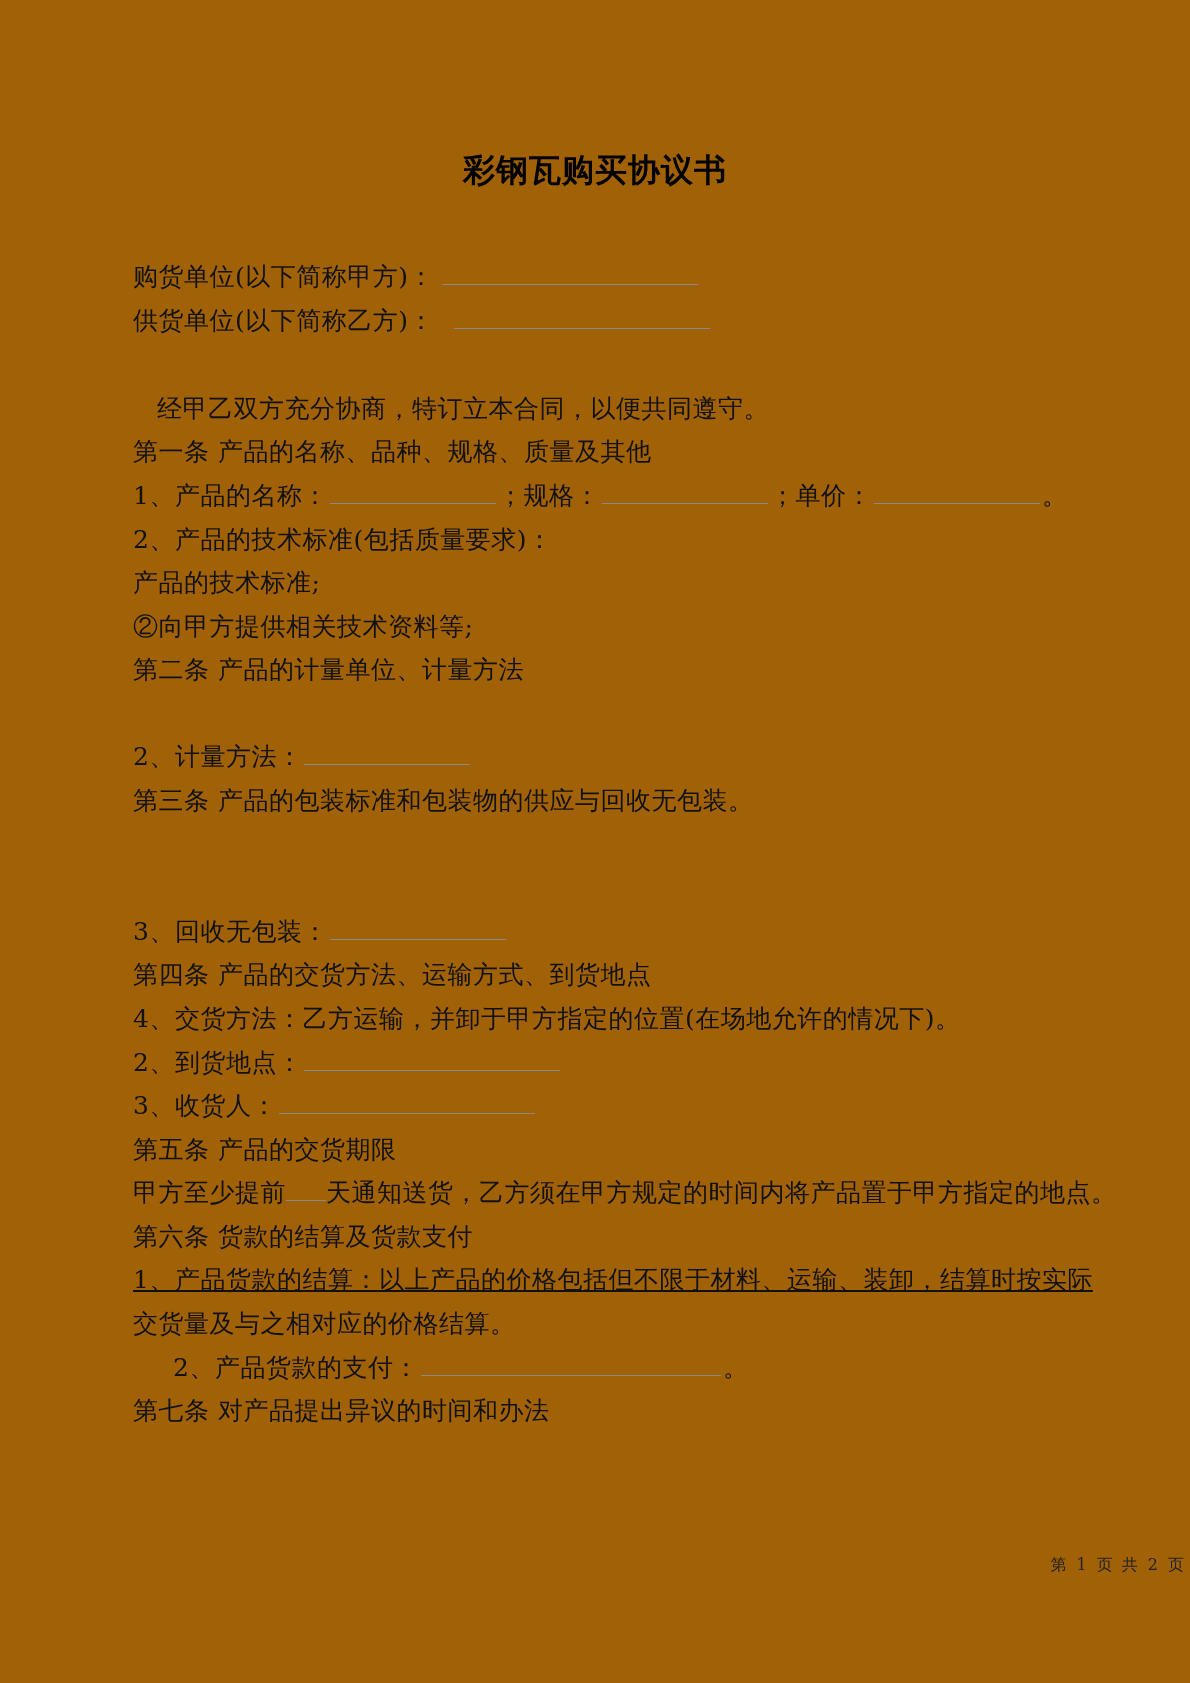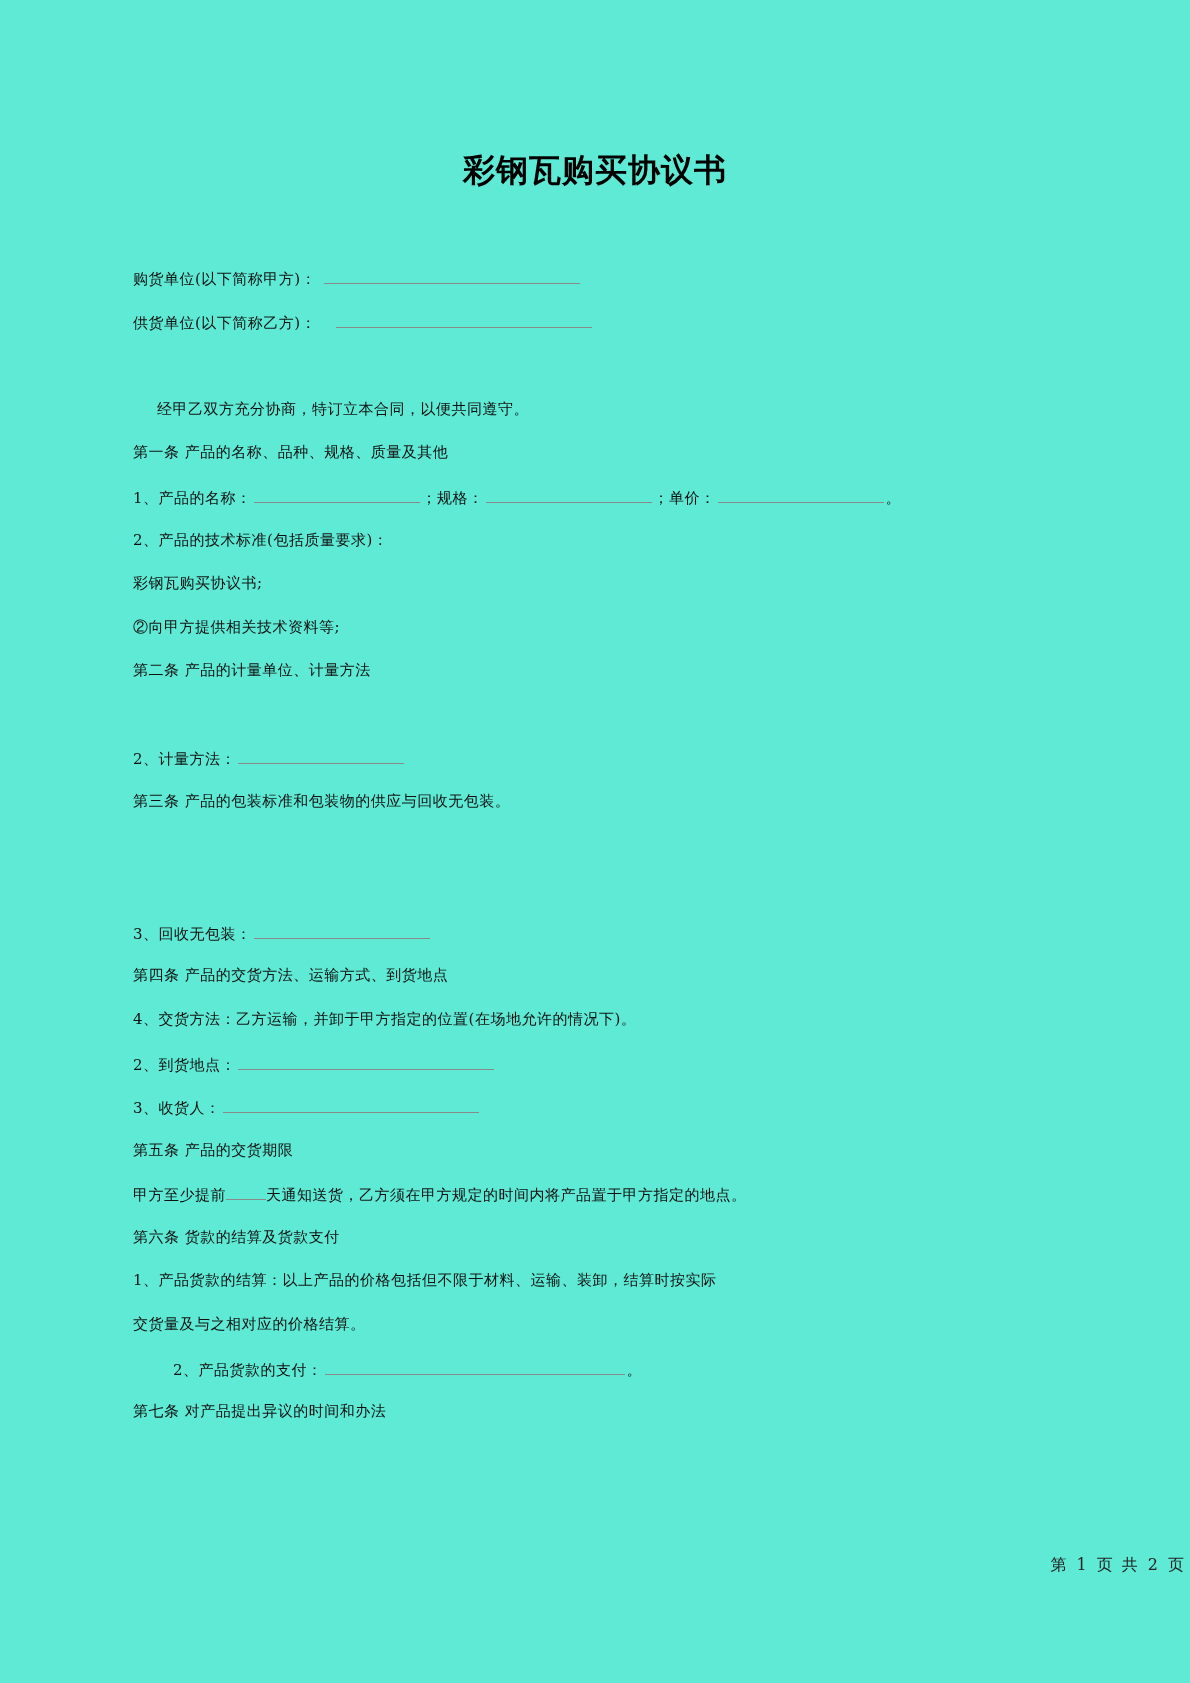--- a/index.html
+++ b/index.html
@@ -13,39 +13,39 @@
       position: relative;
       overflow: hidden;
       font-family: "DejaVu Serif", "Liberation Serif", serif;
       color: #111111;
     }
     .page {
       position: absolute;
       left: 0; top: 0;
       width: 1190px;
       height: 1683px;
-      background: #5eead4;
+      background: #a16207;
     }
     .title {
       position: absolute;
       left: 0;
       top: 150px;
       width: 1190px;
       text-align: center;
       font-family: "DejaVu Sans", "Liberation Sans", sans-serif;
       font-weight: bold;
       font-size: 32px;
       letter-spacing: 1px;
       color: #000000;
       line-height: 40px;
     }
     .line {
       position: absolute;
       left: 133px;
-      font-size: 15px;
+      font-size: 25px;
       line-height: 28px;
       white-space: nowrap;
       color: #111111;
       letter-spacing: 0.5px;
     }
     .blank {
       display: inline-block;
       border-bottom: 1.5px solid #8a8a8a;
       height: 20px;
       vertical-align: baseline;
@@ -77,21 +77,21 @@
     <span>供货单位(以下简称乙方)：</span><span class="blank" style="width:256px;margin-left:20px;"></span>
   </div>
 
   <div class="line" style="top:395px;margin-left:24px;">经甲乙双方充分协商，特订立本合同，以便共同遵守。</div>
 
   <div class="line" style="top:438px;">第一条 产品的名称、品种、规格、质量及其他</div>
   <div class="line" style="top:482px;">
     <span>1、产品的名称：</span><span class="blank" style="width:166px;"></span><span>；规格：</span><span class="blank" style="width:166px;"></span><span>；单价：</span><span class="blank" style="width:166px;"></span><span>。</span>
   </div>
   <div class="line" style="top:526px;">2、产品的技术标准(包括质量要求)：</div>
-  <div class="line" style="top:569px;">彩钢瓦购买协议书;</div>
+  <div class="line" style="top:569px;">产品的技术标准;</div>
   <div class="line" style="top:613px;">②向甲方提供相关技术资料等;</div>
 
   <div class="line" style="top:656px;">第二条 产品的计量单位、计量方法</div>
   <div class="line" style="top:743px;">
     <span>2、计量方法：</span><span class="blank" style="width:166px;"></span>
   </div>
 
   <div class="line" style="top:787px;">第三条 产品的包装标准和包装物的供应与回收无包装。</div>
   <div class="line" style="top:918px;">
     <span>3、回收无包装：</span><span class="blank" style="width:176px;"></span>
@@ -105,21 +105,21 @@
   <div class="line" style="top:1092px;">
     <span>3、收货人：</span><span class="blank" style="width:256px;"></span>
   </div>
 
   <div class="line" style="top:1136px;">第五条 产品的交货期限</div>
   <div class="line" style="top:1179px;">
     <span>甲方至少提前</span><span class="blank" style="width:40px;margin:0;"></span><span>天通知送货，乙方须在甲方规定的时间内将产品置于甲方指定的地点。</span>
   </div>
 
   <div class="line" style="top:1223px;">第六条 货款的结算及货款支付</div>
-  <div class="line" style="top:1266px;">1、产品货款的结算：以上产品的价格包括但不限于材料、运输、装卸，结算时按实际</div>
+  <div class="line" style="top:1266px;text-decoration:underline;">1、产品货款的结算：以上产品的价格包括但不限于材料、运输、装卸，结算时按实际</div>
   <div class="line" style="top:1310px;">交货量及与之相对应的价格结算。</div>
   <div class="line" style="top:1354px;margin-left:40px;">
     <span>2、产品货款的支付：</span><span class="blank" style="width:300px;"></span><span>。</span>
   </div>
 
   <div class="line" style="top:1397px;">第七条 对产品提出异议的时间和办法</div>
 
   <div class="footer">
     <span>第</span><span>1</span><span>页 共</span><span>2</span><span>页</span>
   </div>

